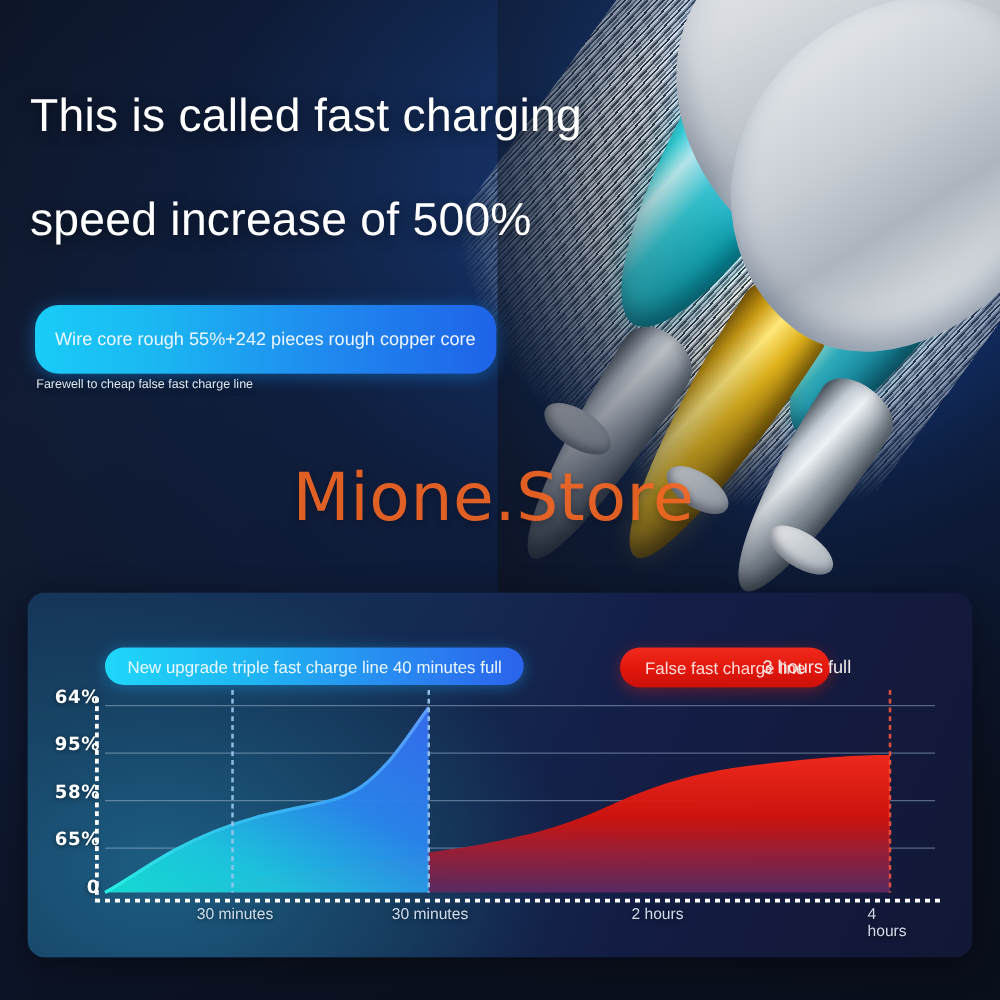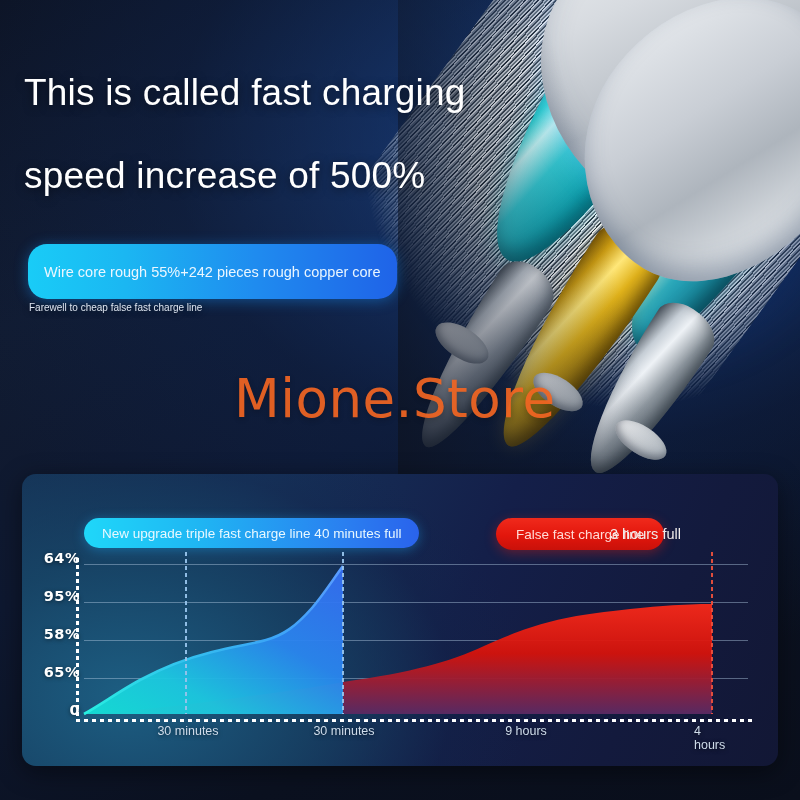--- a/index.html
+++ b/index.html
@@ -212,18 +212,18 @@
                  C152,82 168,80 182,76 C200,71 212,62 228,44
                  C240,30 250,14 259,2"></path>
       </svg>
 
       <div class="vline" style="left:101px"></div>
       <div class="vline" style="left:258px"></div>
       <div class="vline red" style="left:627px"></div>
 
       <div class="xlab" style="left:104px">30 minutes</div>
       <div class="xlab" style="left:260px">30 minutes</div>
-      <div class="xlab" style="left:442px">9 hours</div>
+      <div class="xlab" style="left:442px">2 hours</div>
       <div class="xlab" style="left:628px">4 hours</div>
     </div>
   </div>
 
 </div>
 
 </body></html>

